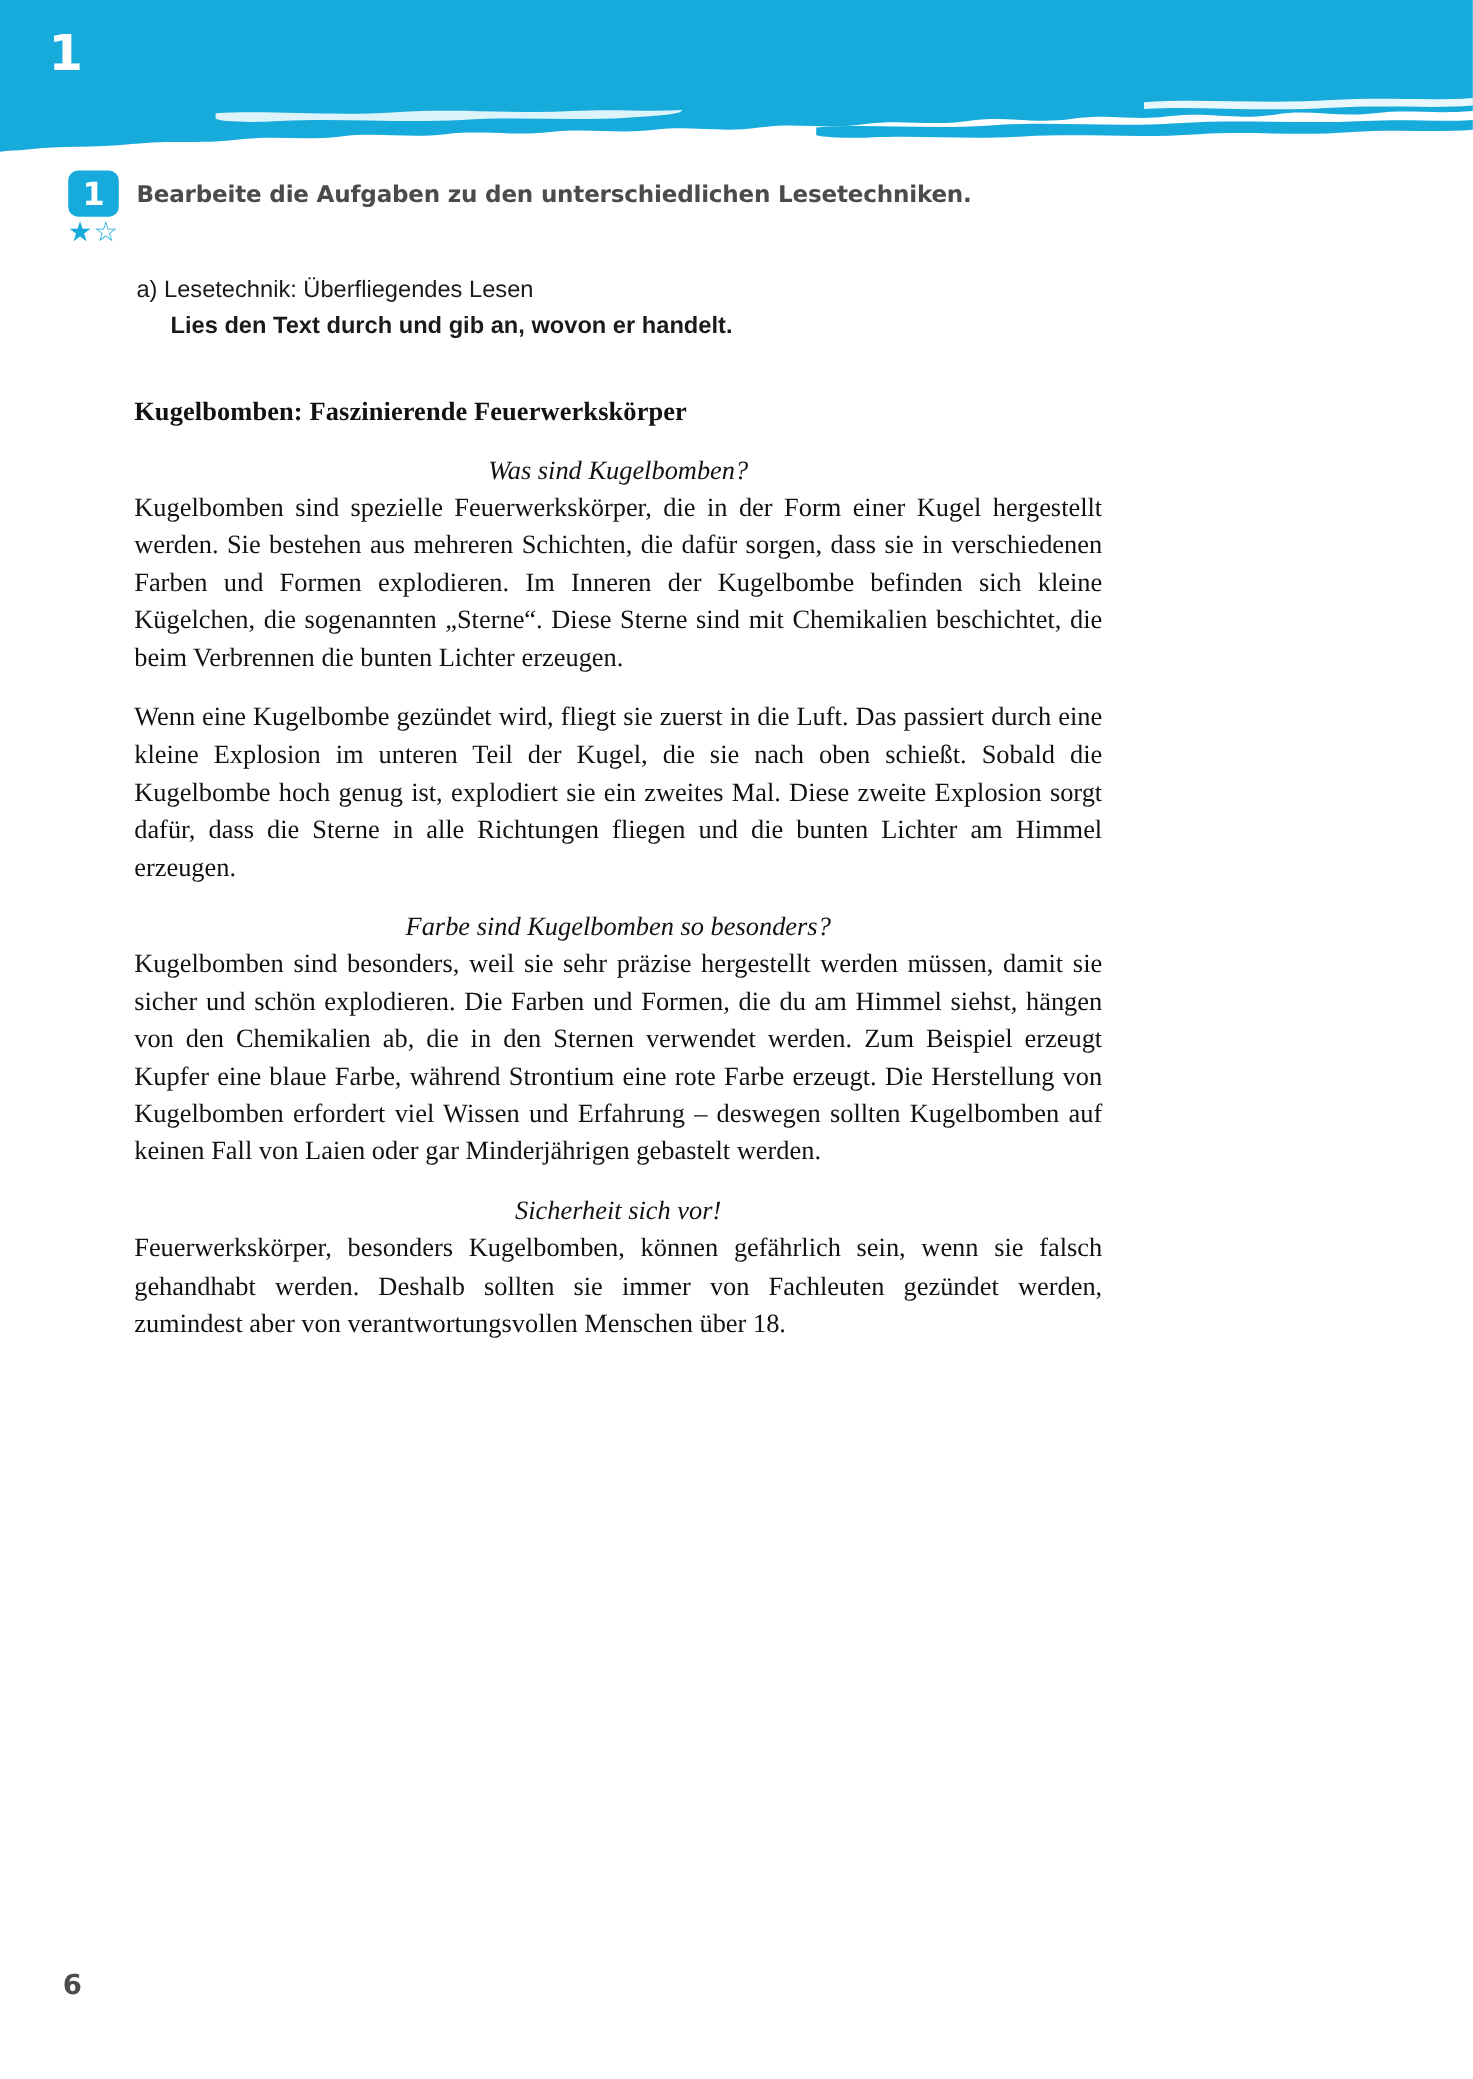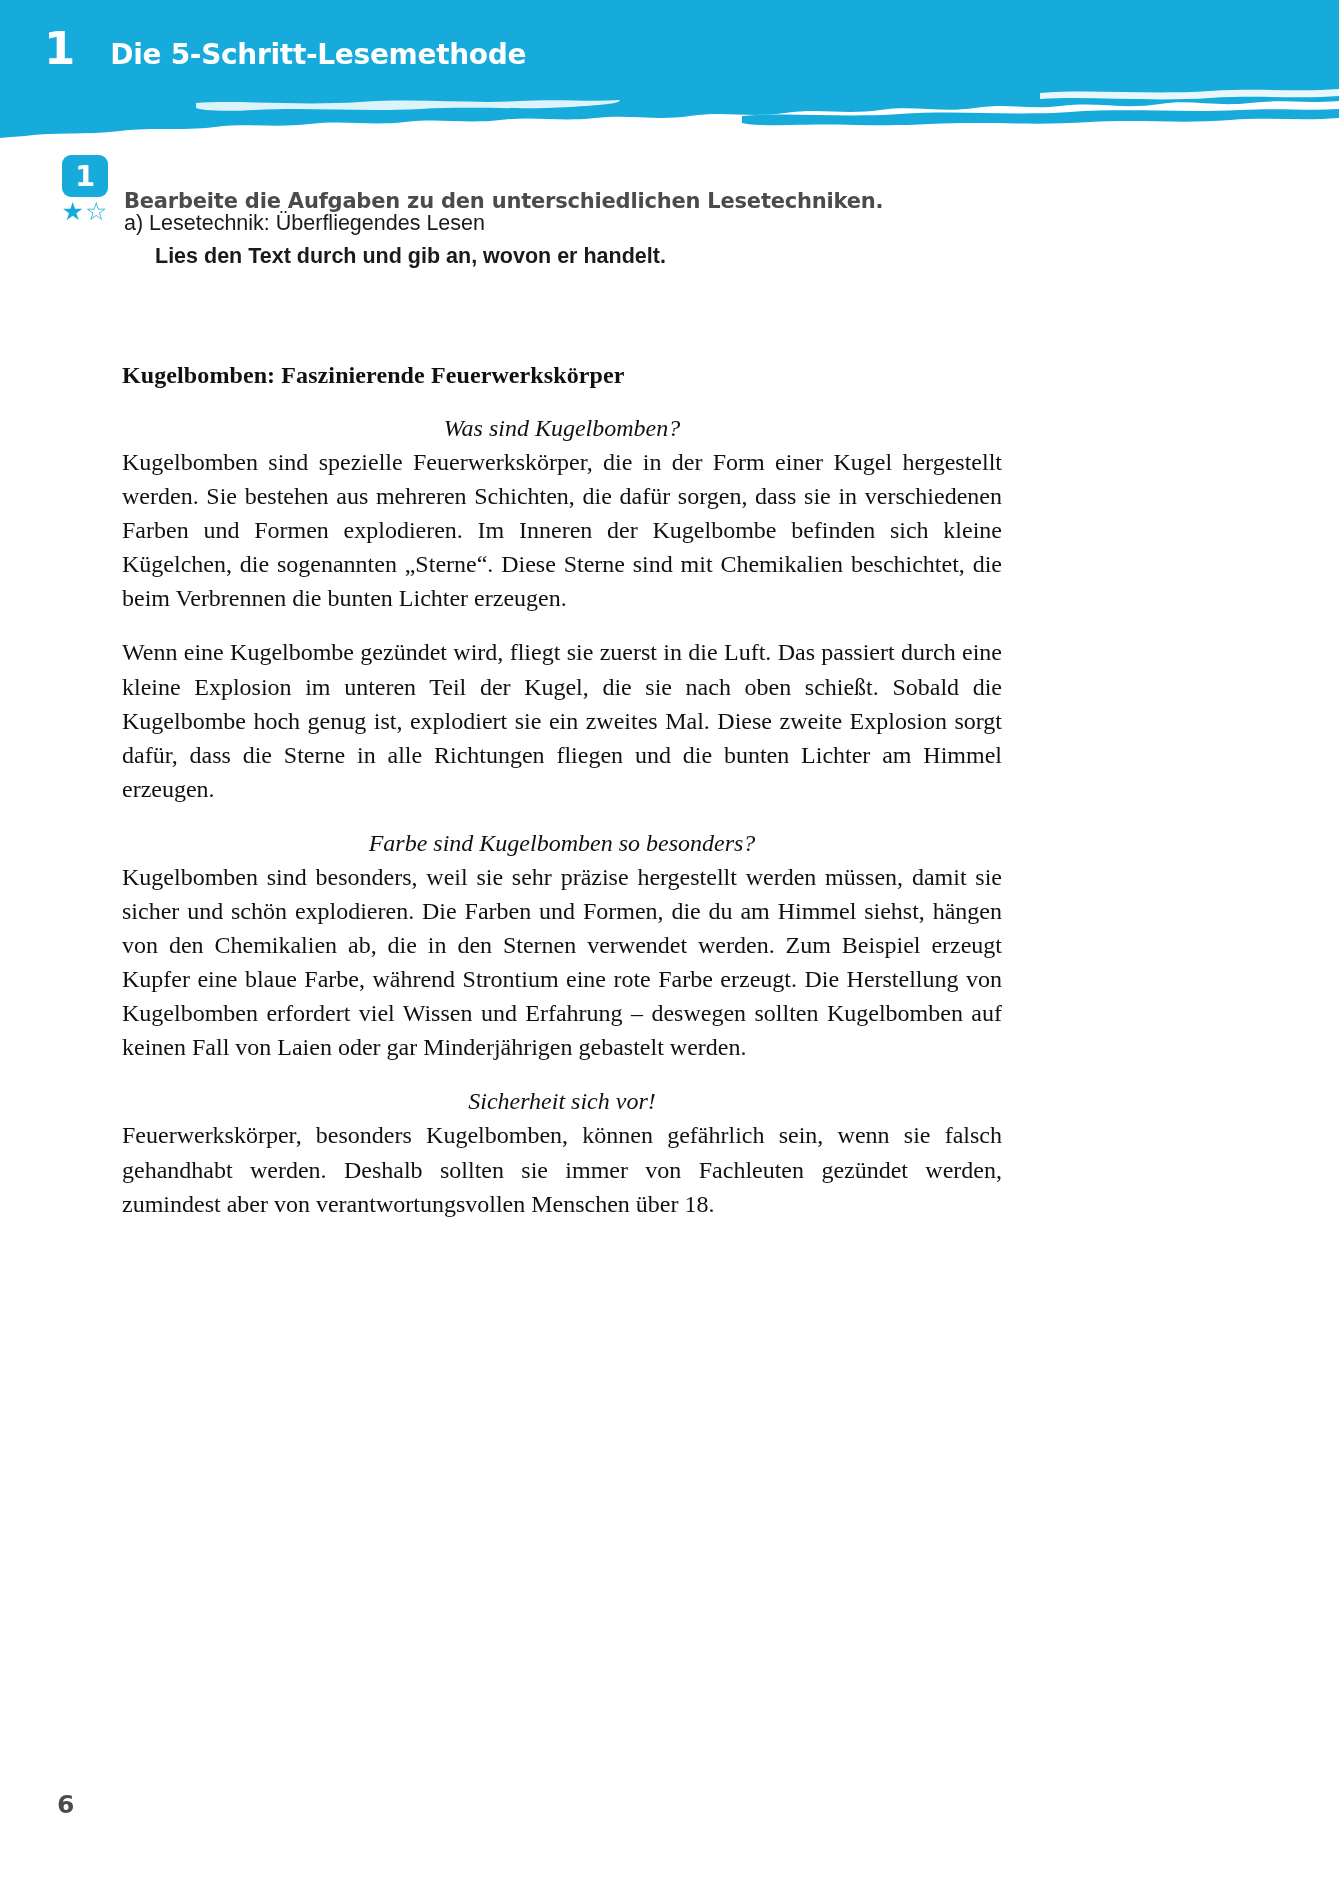--- a/index.html
+++ b/index.html
@@ -82,33 +82,32 @@
 
   .task-heading {
     position: absolute;
     left: 124px; top: 10px;
     width: 1120px;
     font-family: "DejaVu Sans", sans-serif;
     font-weight: bold;
     font-size: 21px;
     color: #4b4b4b;
     letter-spacing: -0.2px;
-    margin-top: 24px;
   }
 
   .subtask {
     position: absolute;
     left: 124px; top: 52px;
     width: 1000px;
     font-family: "Liberation Sans", sans-serif;
     font-size: 21.5px;
     color: #1a1a1a;
     line-height: 1.55;
   }
-  .subtask-line1 { display: block; }
+  .subtask-line1 { display: block; margin-top: 40px; }
   .subtask-line2 { display: block; padding-left: 31px; font-weight: bold; }
 
   
   .article {
     position: absolute;
     left: 122px; top: 362px;
     width: 880px;
     color: #111111;
   }
   .article-title {
@@ -166,21 +165,20 @@
       C1300,121 1270,117 1230,120 C1180,124 1140,119 1090,122
       C1030,126 990,121 930,124 C880,127 840,123 790,125 C760,126 745,124 742,123 Z"></path>
     <path fill="#ffffff" d="M196,103 C240,100 300,106 360,102 C420,98 470,104 520,101
       C560,99 590,102 620,100 C620,104 600,105 570,107 C520,110 470,106 420,109
       C360,112 310,107 255,110 C220,112 200,110 196,108 Z" opacity="0.85"></path>
     <path fill="#ffffff" d="M1040,93 C1090,89 1150,95 1210,91 C1260,88 1300,92 1339,89 V96
       C1300,99 1260,95 1210,98 C1150,102 1090,96 1040,99 Z" opacity="0.9"></path>
   </svg>
   <div class="banner-inner">
     <span class="chapter-number">1</span>
-    <span class="chapter-title">Die 5-Schritt-Lesemethode</span>
   </div>
 </div>
 
 <div class="task-row">
 
   <div class="task-badge-col">
     <div class="task-badge">1</div>
     <div class="stars">
       <span class="star-filled">★</span><span class="star-empty">☆</span>
     </div>

